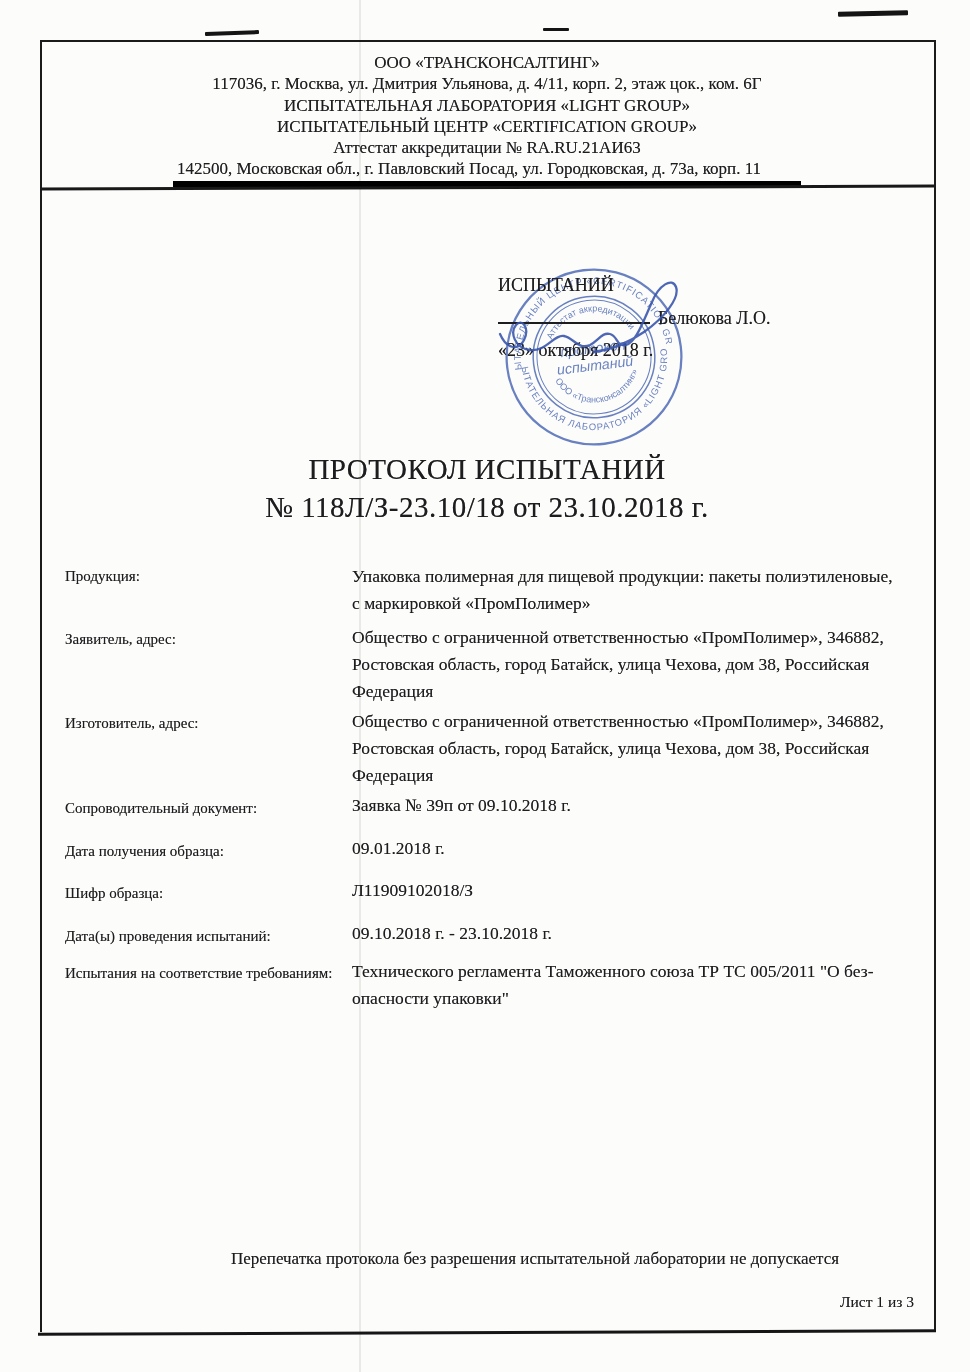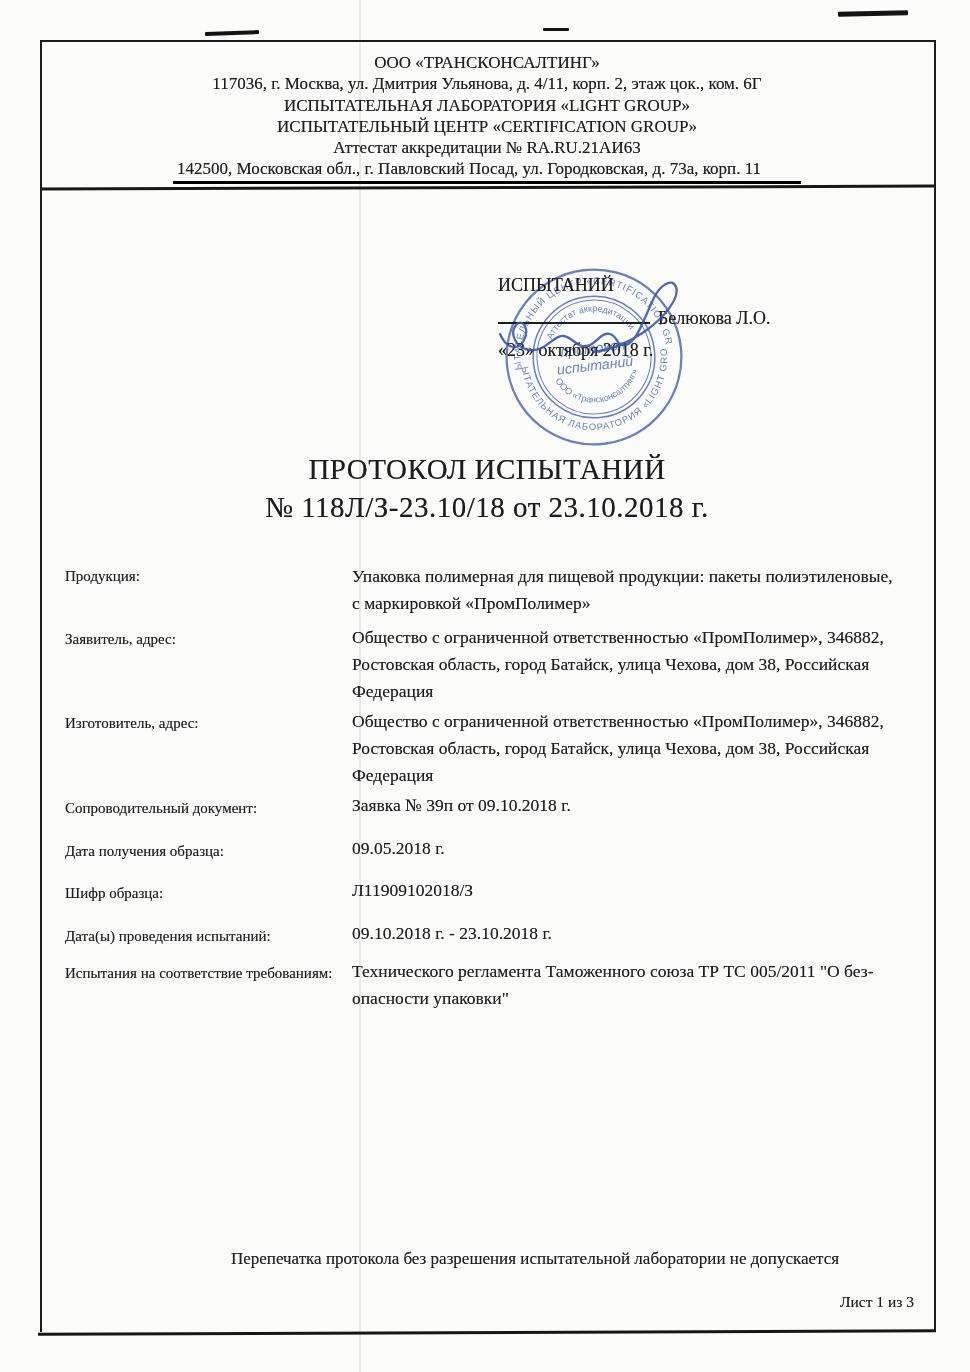--- a/index.html
+++ b/index.html
@@ -21,21 +21,21 @@
     transform:rotate(-0.22deg);
   }
   .fold-line{left:359px;top:0;width:2px;height:1372px;background:#e9e9e6;}
   .artifact{background:#141414;border-radius:1px;}
   
   .header-block{
     left:42px;top:52px;width:890px;text-align:center;
     font-size:17px;line-height:21.3px;
     text-shadow:0 0 .5px rgba(20,20,20,.55);
   }
-  .header-underlined{display:inline-block;border-bottom:3px solid #000000;padding:0 40px 1px 4px;}
+  .header-underlined{display:inline-block;border-bottom:6px solid #000000;padding:0 40px 1px 4px;}
   .header-rule{left:40px;top:186px;width:894px;height:3px;background:#181818;transform:rotate(-0.18deg);}
   
   .approval{left:498px;top:274px;font-size:18px;line-height:22px;text-shadow:0 0 .5px rgba(20,20,20,.5);}
   .approval > div{margin-bottom:10px;}
   .sig-row{white-space:nowrap;}
   .sig-line{display:inline-block;width:152px;border-bottom:2px solid #1d1d1f;height:16px;margin-right:8px;}
   
   .stamp{left:499px;top:262px;width:190px;height:190px;opacity:.82;transform:rotate(-7deg);}
   .stamp text{fill:#4a67b4;font-family:"Liberation Sans","DejaVu Sans",sans-serif;}
   .stamp circle{stroke:#4a67b4;fill:none;}
@@ -128,21 +128,21 @@
 
 <div class="abs field-label" style="top:710px">Изготовитель, адрес:</div>
 <div class="abs field-value" style="top:708px">Общество с ограниченной ответственностью «ПромПолимер», 346882,
 Ростовская область, город Батайск, улица Чехова, дом 38, Российская
 Федерация</div>
 
 <div class="abs field-label" style="top:795px">Сопроводительный документ:</div>
 <div class="abs field-value" style="top:792px">Заявка № 39п от 09.10.2018 г.</div>
 
 <div class="abs field-label" style="top:838px">Дата получения образца:</div>
-<div class="abs field-value" style="top:835px">09.05.2018 г.</div>
+<div class="abs field-value" style="top:835px">09.01.2018 г.</div>
 
 <div class="abs field-label" style="top:880px">Шифр образца:</div>
 <div class="abs field-value" style="top:877px">Л11909102018/З</div>
 
 <div class="abs field-label" style="top:923px">Дата(ы) проведения испытаний:</div>
 <div class="abs field-value" style="top:920px">09.10.2018 г. - 23.10.2018 г.</div>
 
 <div class="abs field-label" style="top:960px">Испытания на соответствие требованиям:</div>
 <div class="abs field-value" style="top:958px">Технического регламента Таможенного союза ТР ТС 005/2011 "О без-
 опасности упаковки"</div>

